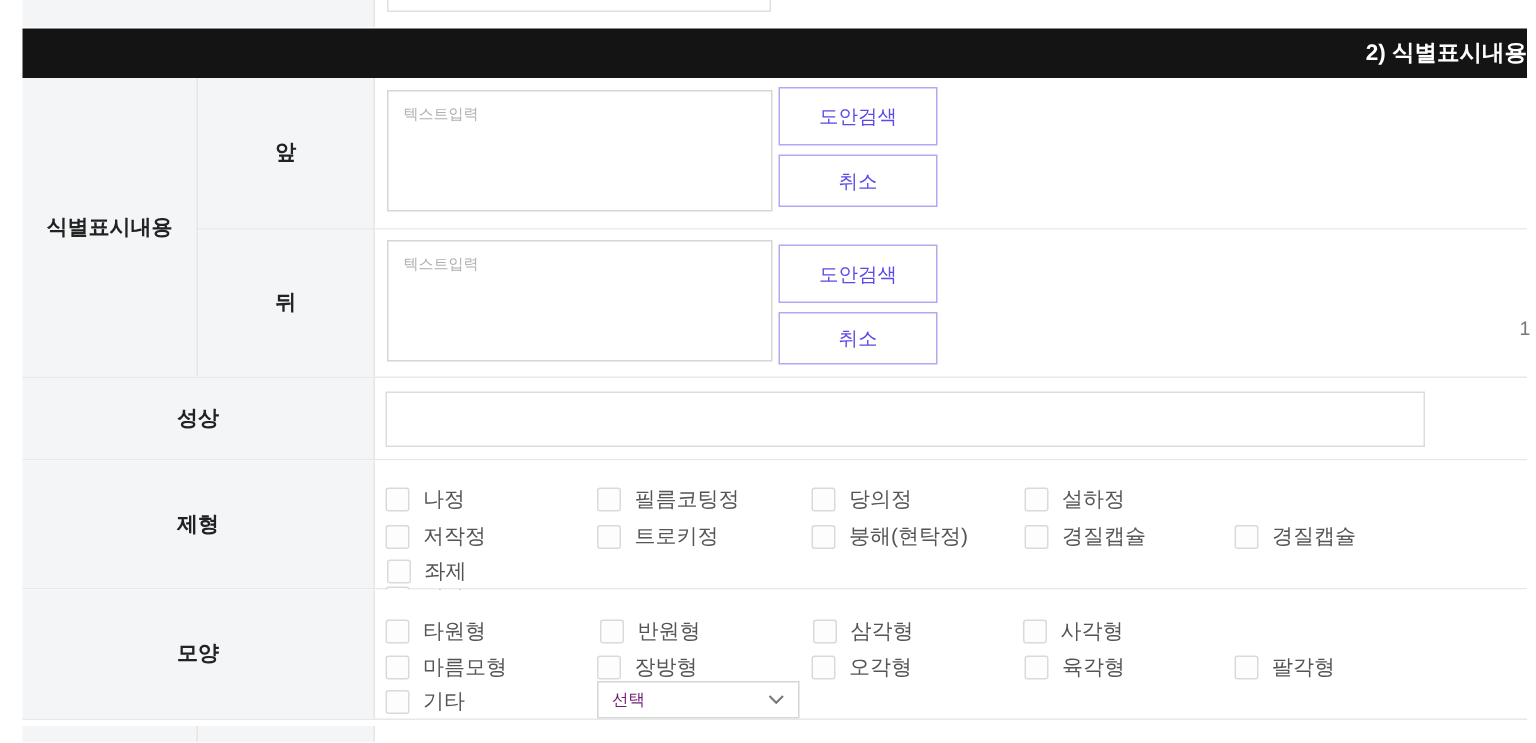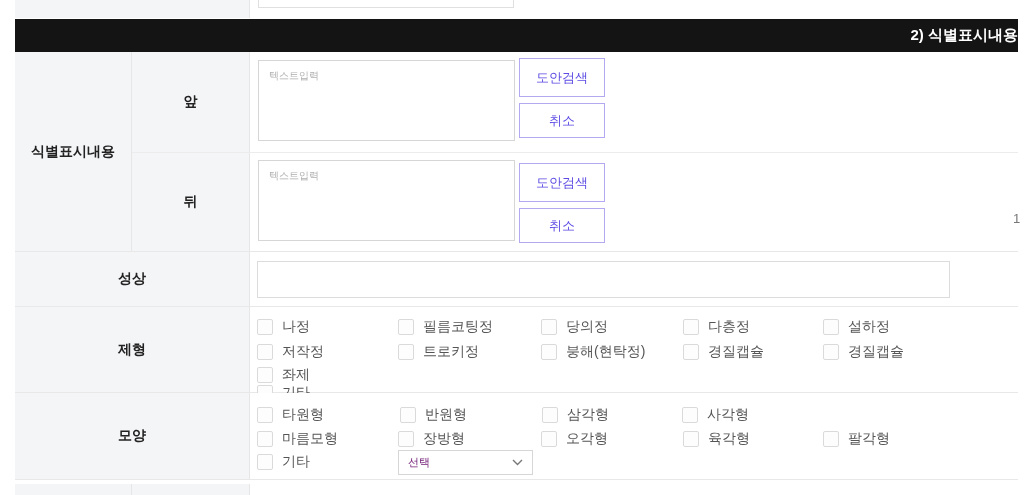--- a/index.html
+++ b/index.html
@@ -18,27 +18,27 @@
   
   .toprow{position:absolute;left:15px;top:0;width:1003px;height:19px;}
   .toprow .gray{position:absolute;left:0;top:0;width:235px;height:18px;background:#f4f5f7;border-right:1px solid #e6e6e6;box-sizing:border-box;}
   .partial-input{position:absolute;left:243px;top:-2px;width:256px;height:10px;box-sizing:border-box;
                  border:1px solid #e0e0e0;border-top:none;background:#fff;}
 
   
   textarea.txt{position:absolute;left:243px;width:257px;height:81px;box-sizing:border-box;border:1px solid #d6d6d6;
                resize:none;padding:8px 10px;font-family:inherit;font-size:10px;color:#333;outline:none;}
   textarea.txt::placeholder{color:#b0b0b0;}
-  .btn{position:absolute;left:504px;width:86px;box-sizing:border-box;background:#fff;border:1px solid #b3a9f0;
+  .btn{position:absolute;left:504px;width:106px;box-sizing:border-box;background:#fff;border:1px solid #b3a9f0;
        color:#5b4be4;font-size:13px;font-family:inherit;cursor:pointer;display:flex;align-items:center;justify-content:center;}
   input.line{position:absolute;box-sizing:border-box;border:1px solid #dcdcdc;height:37px;padding:0 10px;
              font-family:inherit;font-size:14px;color:#333;outline:none;background:#fff;}
 
   
-  .optrow{position:absolute;left:242px;display:flex;align-items:flex-start;height:17px;}
+  .optrow{position:absolute;left:242px;display:flex;align-items:center;height:17px;margin-top:6px;}
   .cell{display:flex;align-items:center;box-sizing:border-box;}
   .c1{width:141px;} .c2{width:143px;} .c3{width:142px;} .c4{width:140px;} .c5{width:160px;}
   .cb{display:flex;align-items:center;cursor:pointer;}
   .cbbox{width:16px;height:16px;background:#fdfdfd;border:1px solid #dadada;border-radius:2px;box-sizing:border-box;margin-right:9px;flex:0 0 auto;}
   .cblabel{color:#555;font-size:14px;white-space:nowrap;}
 
   
   .sel{position:relative;width:135px;height:25px;box-sizing:border-box;border:1px solid #d6d6d6;background:#fff;
        display:flex;align-items:center;padding:0 9px;color:#701a75;font-size:11px;cursor:pointer;align-self:center;margin-top:-3px;}
   .sel svg{position:absolute;right:9px;top:8px;}
@@ -111,26 +111,20 @@
             <span class="cbbox"></span>
             <span class="cblabel">필름코팅정</span>
           </label>
         </div>
       <div class="cell c3">
           <label class="cb">
             <span class="cbbox"></span>
             <span class="cblabel">당의정</span>
           </label>
         </div>
-      <div class="cell c4">
-          <label class="cb">
-            <span class="cbbox"></span>
-            <span class="cblabel">다층정</span>
-          </label>
-        </div>
       <div class="cell c5">
           <label class="cb">
             <span class="cbbox"></span>
             <span class="cblabel">설하정</span>
           </label>
         </div>
     </div>
     <div class="optrow" style="top:36px;">
       <div class="cell c1">
           <label class="cb">

